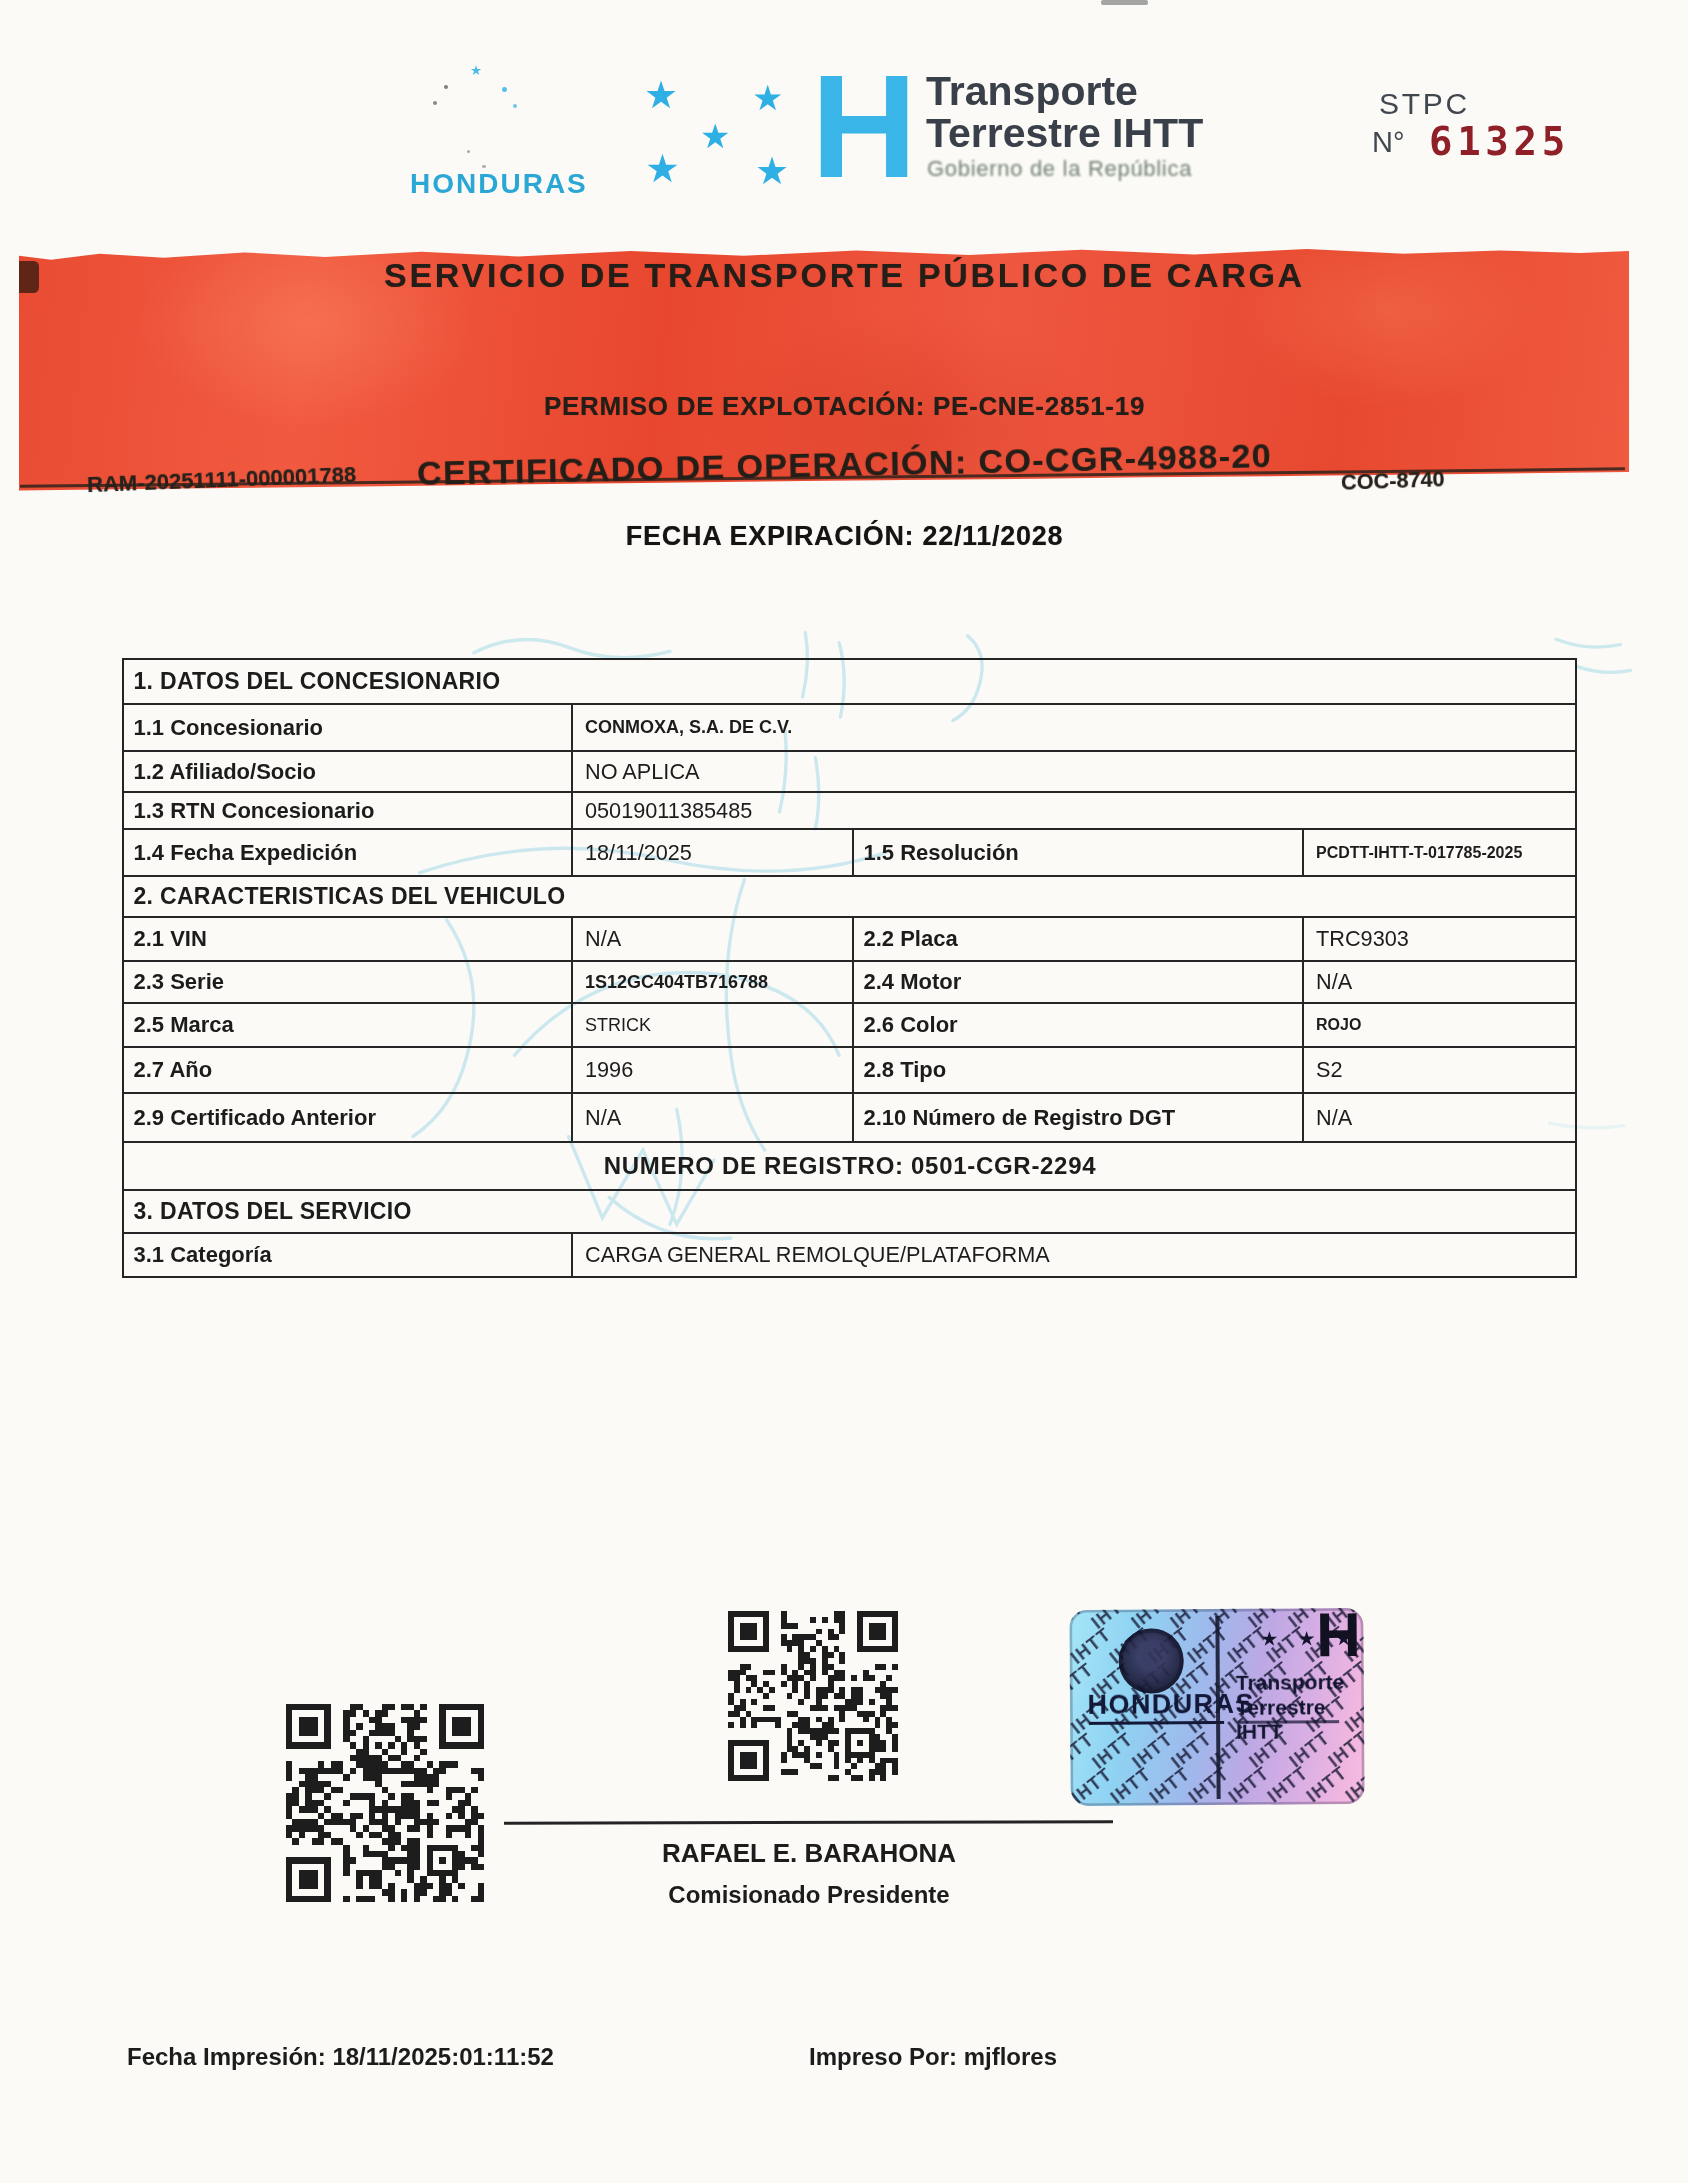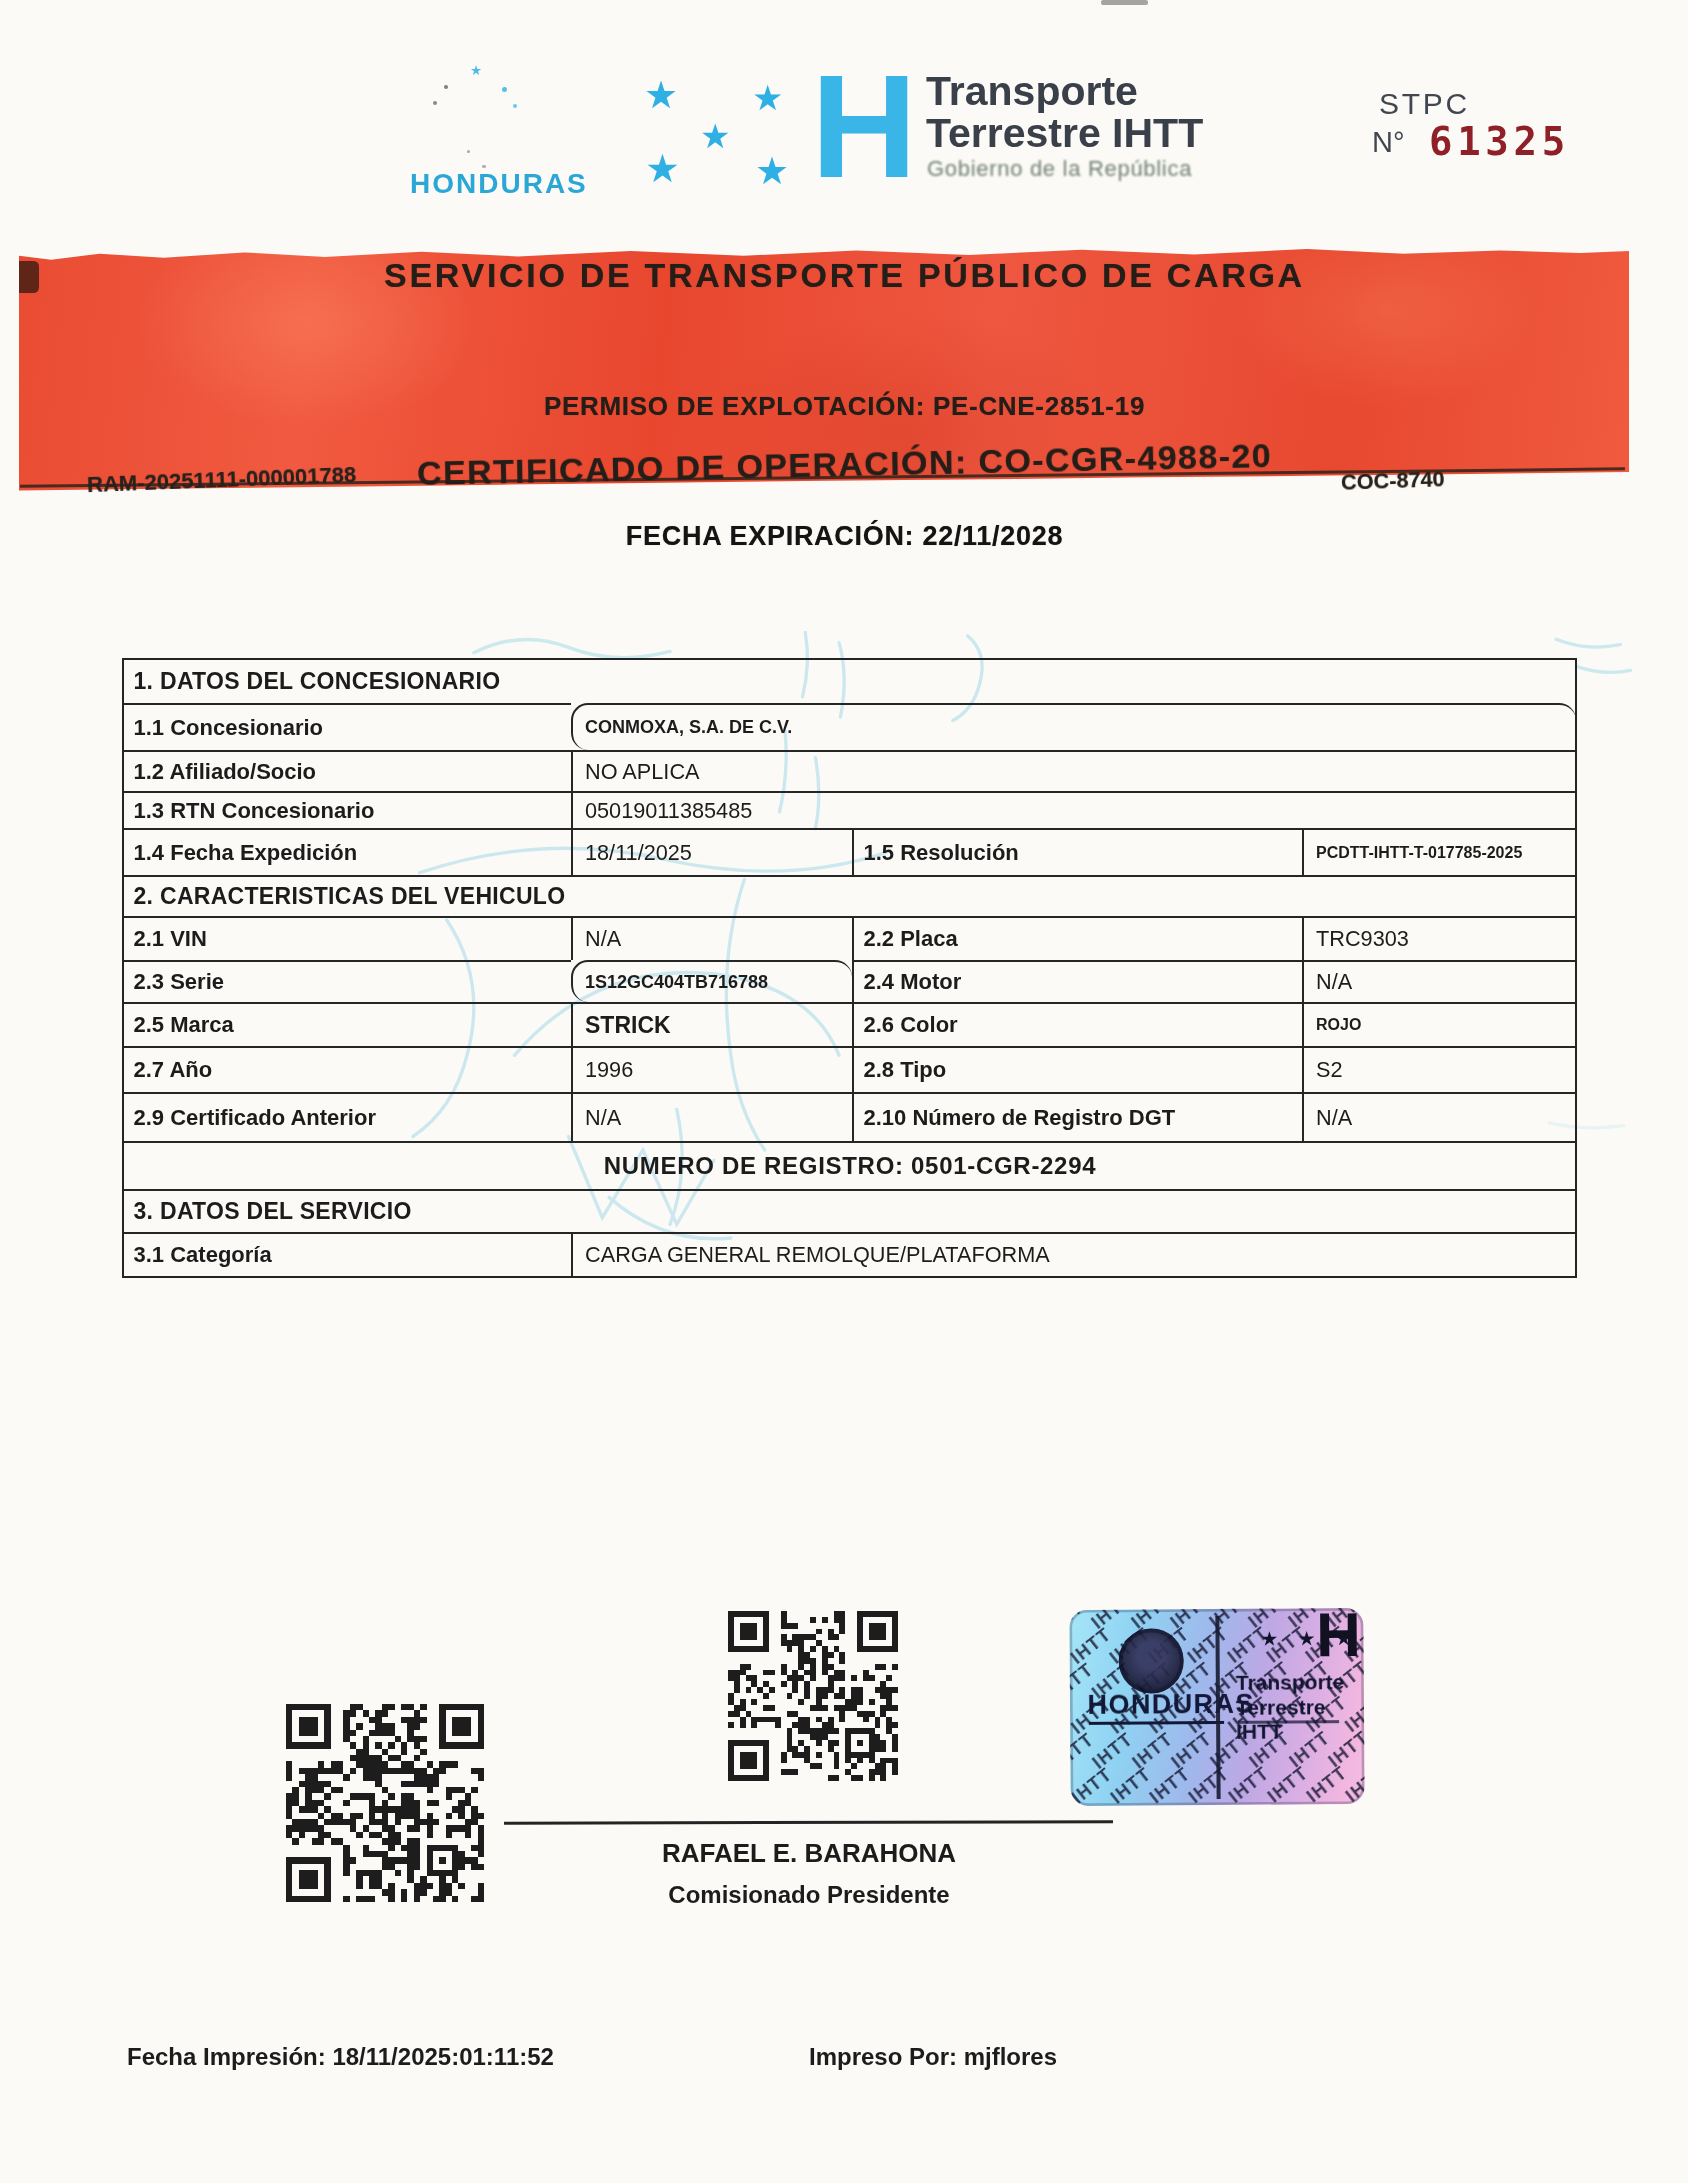--- a/index.html
+++ b/index.html
@@ -56,23 +56,23 @@
     grid-template-rows:43px 47px 41px 37px 47px 41px 44px 42px 44px 46px 49px 48px 43px 44px;
     border:2.7px solid #242424;background:transparent;}
   .cell{display:flex;align-items:center;overflow:hidden;filter:blur(0.1px);}
   .bt{border-top:2.7px solid #262626;}
   .bl{border-left:2.7px solid #262626;}
   .c15{grid-column:1/5;}
   .c25{grid-column:2/5;}
   .sec{font-size:23px;font-weight:bold;padding-left:9.5px;letter-spacing:0.3px;}
   .lab{font-size:22px;font-weight:bold;padding-left:9.5px;}
   .val{font-size:21.7px;padding-left:12px;}
-  .v-sm{font-size:18px;font-weight:bold;border-radius:17px;}
+  .v-sm{font-size:18px;font-weight:bold;}
   .v-xs{font-size:16px;font-weight:bold;}
-  .v-md{font-size:23px;font-weight:bold;}
+  .v-md{font-size:18px;font-weight:normal;}
   .reg{justify-content:center;font-size:24px;font-weight:bold;letter-spacing:0.7px;}
 
   
   .wm{left:0;top:0;pointer-events:none;}
 
   
   .qr{background:transparent;}
   .qr-left{left:286px;top:1704px;width:198px;height:198px;}
   .qr-center{left:728px;top:1611px;width:170px;height:170px;}
 

